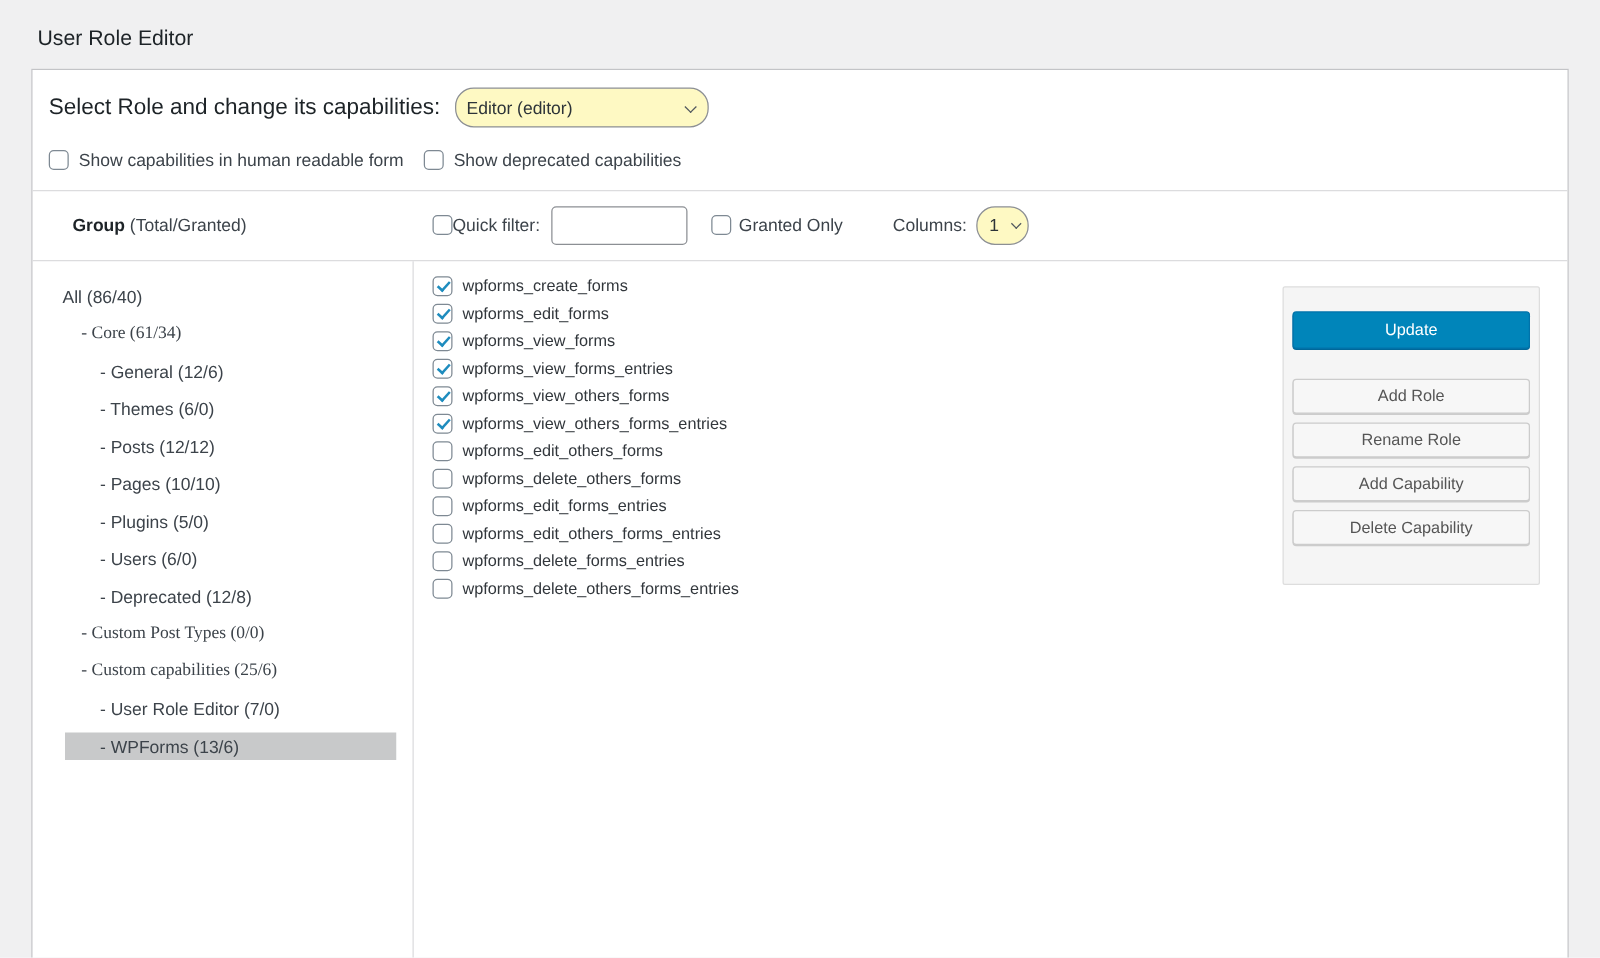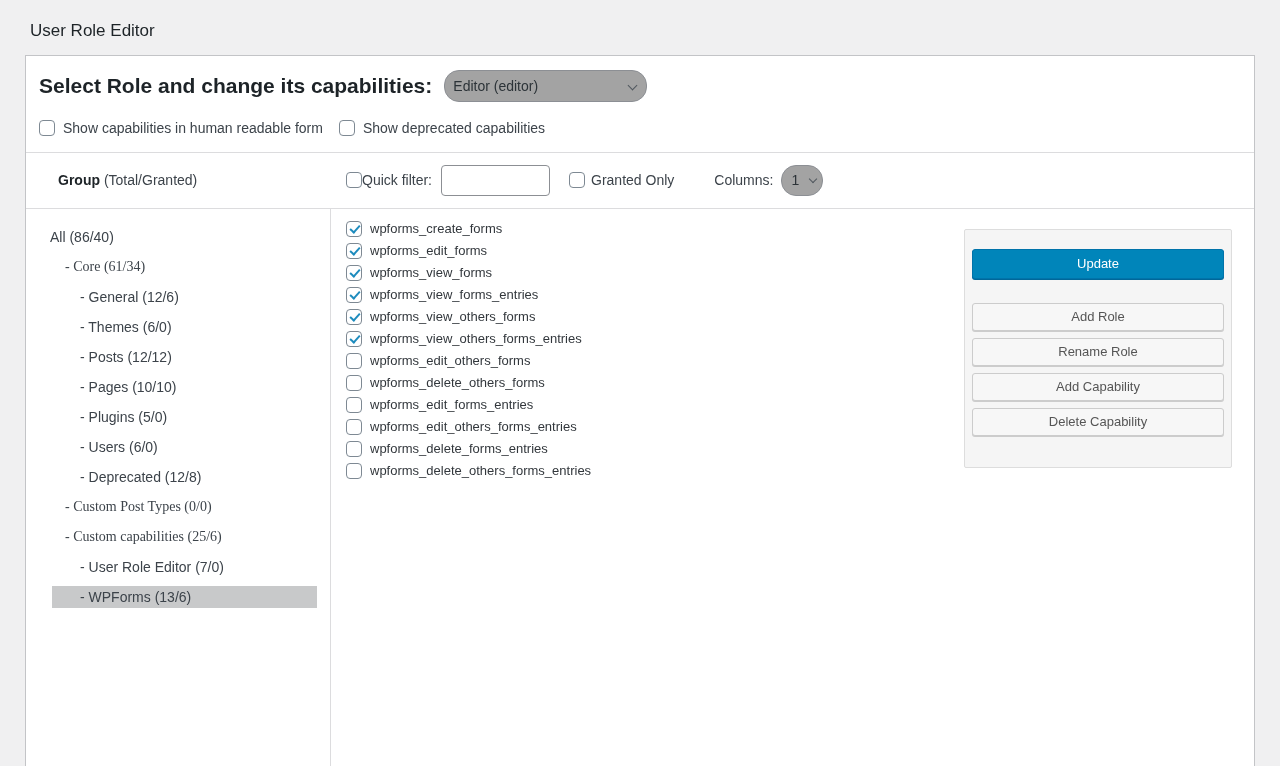--- a/index.html
+++ b/index.html
@@ -29,32 +29,32 @@
     flex-direction: column;
   }
   
   .role-row {
     display: flex;
     align-items: center;
     gap: 12px;
     padding: 14px 13px 2px 13px;
   }
   .role-label {
-    font-size: 21px;
-    font-weight: 700;
+    font-size: 18px;
+    font-weight: 400;
     color: #1d2327;
   }
   .select-wrap { position: relative; display: inline-block; }
   select.wp-select {
     -webkit-appearance: none;
     appearance: none;
     height: 32px;
     border: 1px solid #8c8f94;
     border-radius: 15px;
-    background: #a3a3a3;
+    background: #fef9c3;
     color: #2c3338;
     font-family: inherit;
     font-size: 14px;
     padding: 0 26px 0 8px;
     cursor: pointer;
   }
   select.role-select { width: 203px; }
   select.columns-select { width: 42px; height: 31px; padding: 0 20px 0 9px; }
   .chevron {
     position: absolute;
@@ -173,21 +173,21 @@
   .cap-row {
     display: flex;
     align-items: center;
     gap: 8px;
     margin-bottom: 6px;
     cursor: pointer;
   }
   .cap-row span { font-size: 13px; color: #32373c; }
   
   .actions-panel {
-    width: 268px;
+    width: 206px;
     flex-shrink: 0;
     align-self: flex-start;
     margin: 20px 22px 0 0;
     background: #f5f5f5;
     border: 1px solid #ddd;
     border-radius: 2px;
     padding: 19px 7px 24px 7px;
   }
   .btn {
     display: block;

